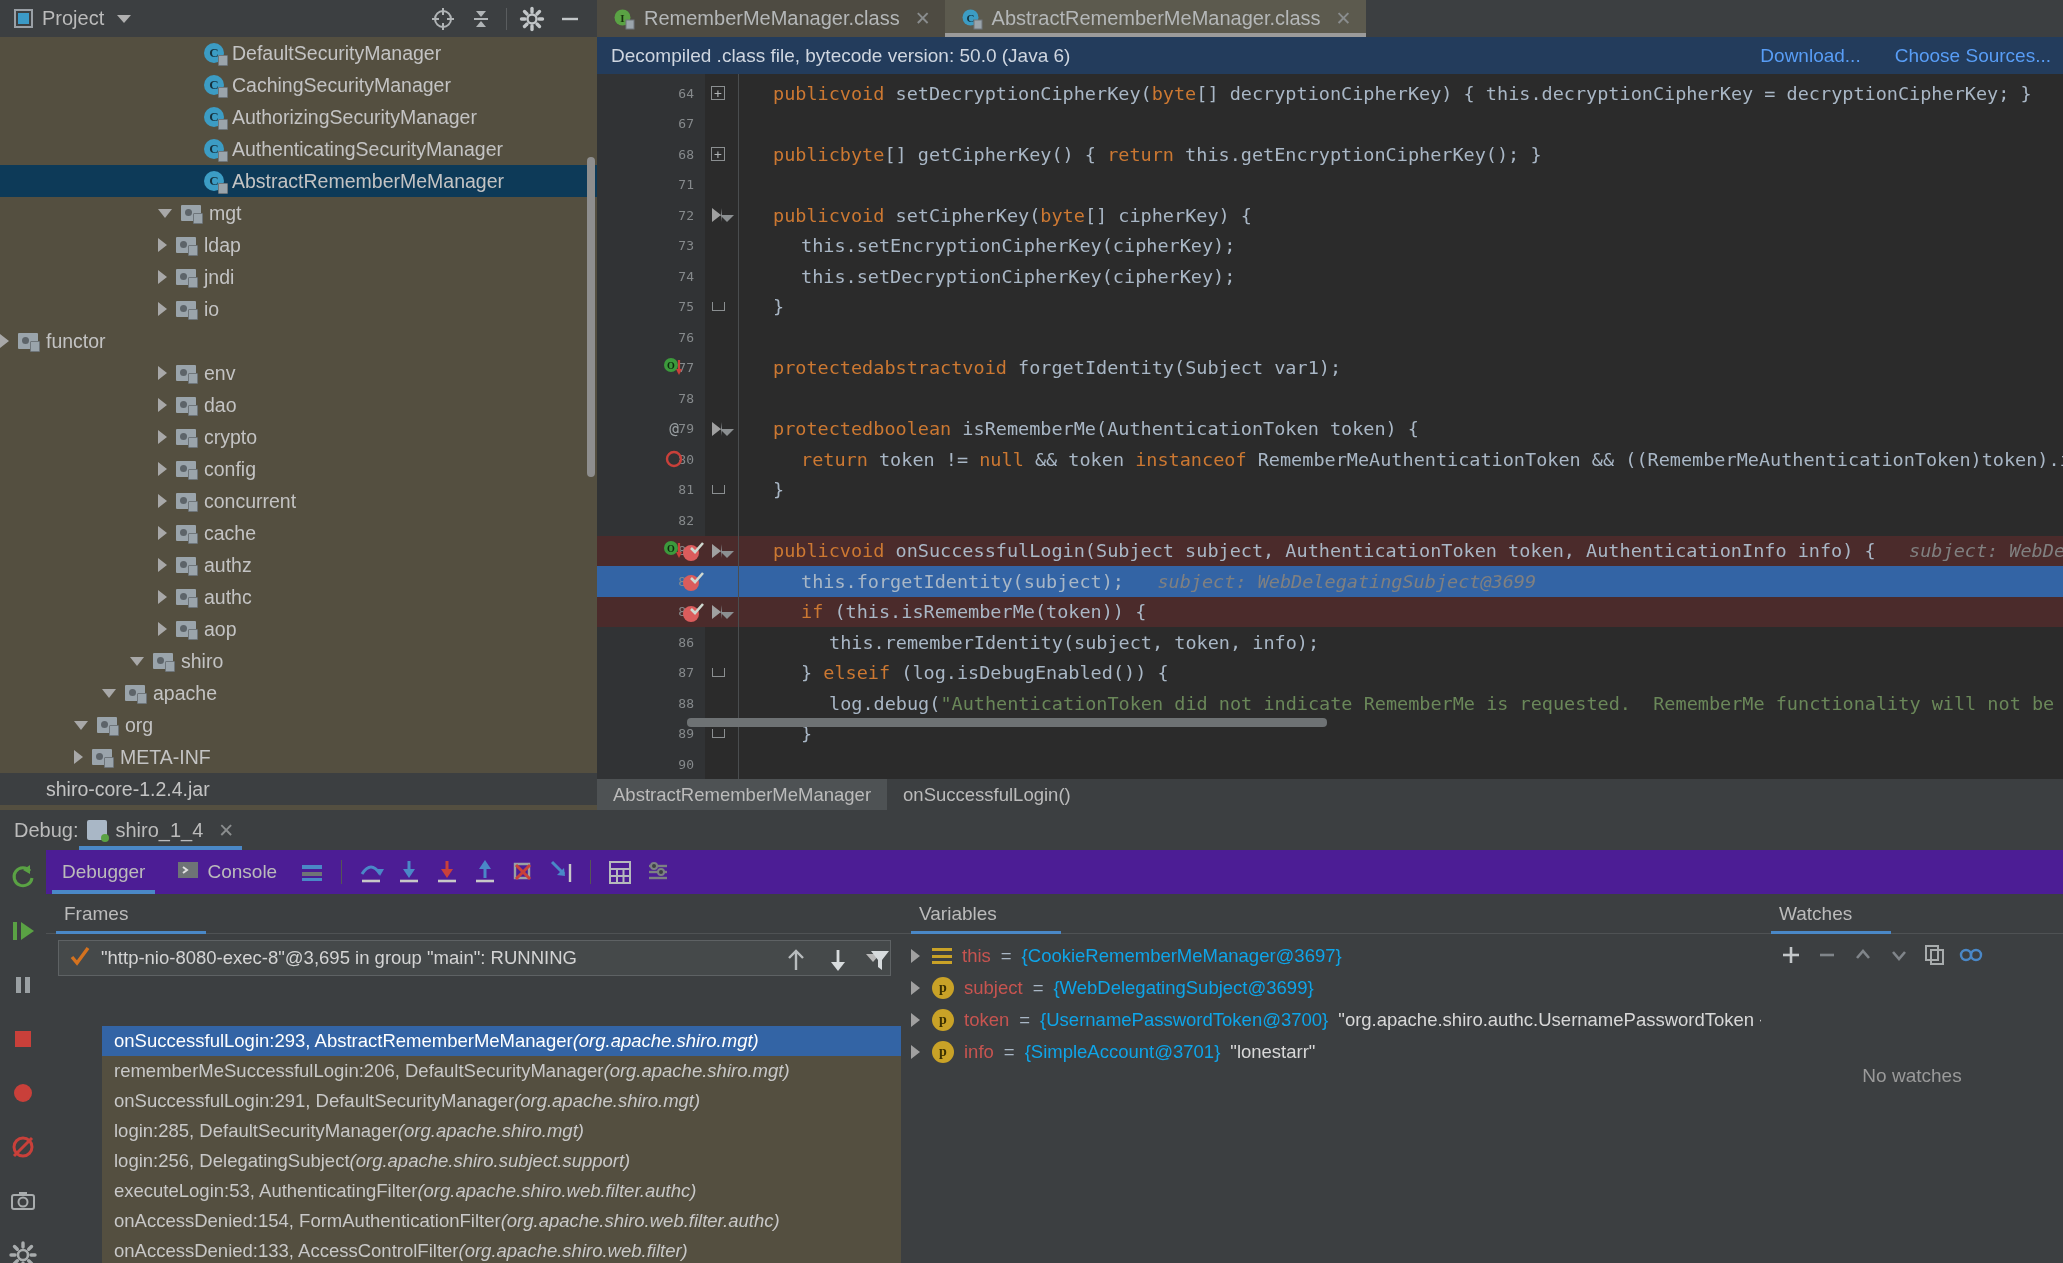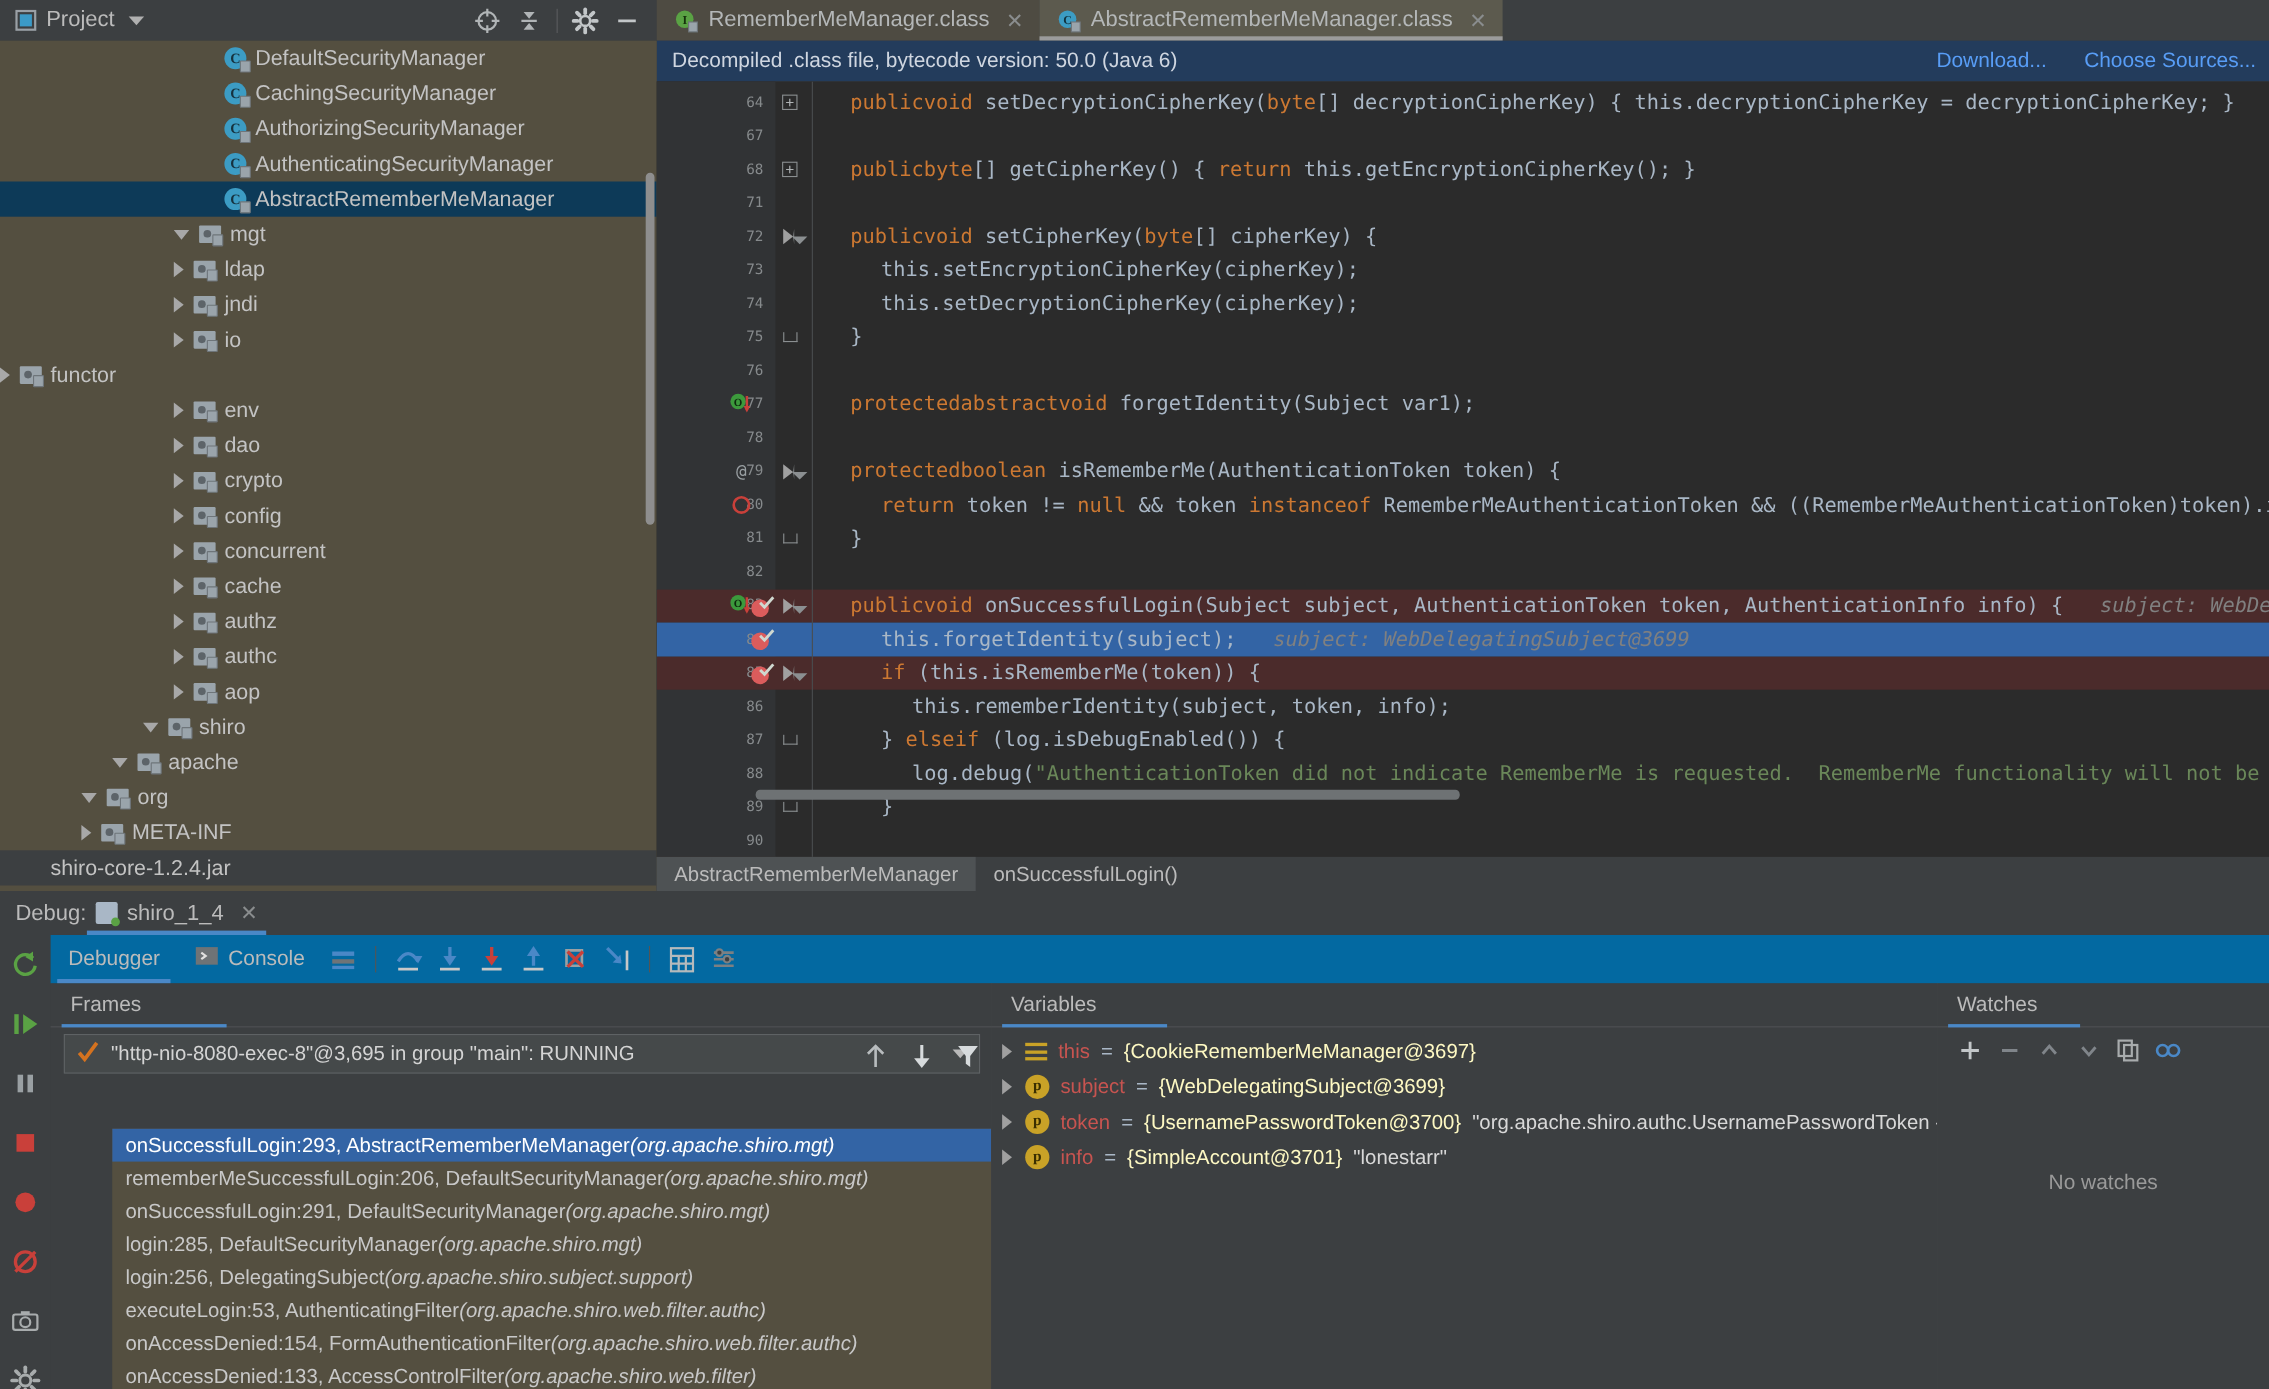--- a/index.html
+++ b/index.html
@@ -182,21 +182,21 @@
     width:20px;height:20px;background:#a9b7c6;border-radius:2px;position:relative;
   }
   .run-ico::after{ content:"";position:absolute;right:-2px;bottom:-2px;width:8px;height:8px;border-radius:50%;background:#5aa244;}
 
   .dbg-toolbar-left{
     position:absolute; left:0; top:40px; width:46px; height:413px; background:#3c3f41;
     display:flex; flex-direction:column; align-items:center; padding-top:12px; gap:24px;
   }
   .dbg-toolbar-top{
     position:absolute; left:46px; top:40px; width:2017px; height:44px;
-    display:flex; align-items:center; gap:0px; background:#0369a1;
+    display:flex; align-items:center; gap:0px; background:#4c1d95;
   }
   .dtab{
     display:flex;align-items:center;gap:8px;height:44px;padding:0 16px;
     color:#bbbbbb;font-size:19px;position:relative;
   }
   .dtab .ul{ position:absolute;left:6px;bottom:0;width:calc(100% - 12px);height:4px;background:#4a88c7;}
   .dsep{ width:1px;height:24px;background:#555;margin:0 10px; }
   .dico{ width:38px;height:38px;display:flex;align-items:center;justify-content:center; }
 
   .panel-frames{
@@ -249,21 +249,21 @@
     flex:0 0 auto; font-family:"Liberation Serif",serif;
   }
   .vico-f{
     width:20px;height:20px;flex:0 0 auto;display:flex;flex-direction:column;
     justify-content:space-between;padding:2px 0;
   }
   .vico-f span{ display:block;height:3px;background:#c9a227;width:100%; }
   .vname{ color:#9876aa; }
   .vname.red{ color:#c75450; }
   .veq{ color:#a9b7c6; }
-  .vval{ color:#fef9c3; }
+  .vval{ color:#0ea5e9; }
   .vstr{ color:#d8d8d8; }
 
   .panel-watches{
     position:absolute; left:1761px; top:84px; width:302px; height:369px; background:#3c3f41;
   }
   .watch-toolbar{
     display:flex;align-items:center;gap:4px;height:42px;padding-left:14px;
   }
   .wico{width:32px;height:32px;display:flex;align-items:center;justify-content:center;color:#a8acad;font-size:21px;}
   .no-watches{

